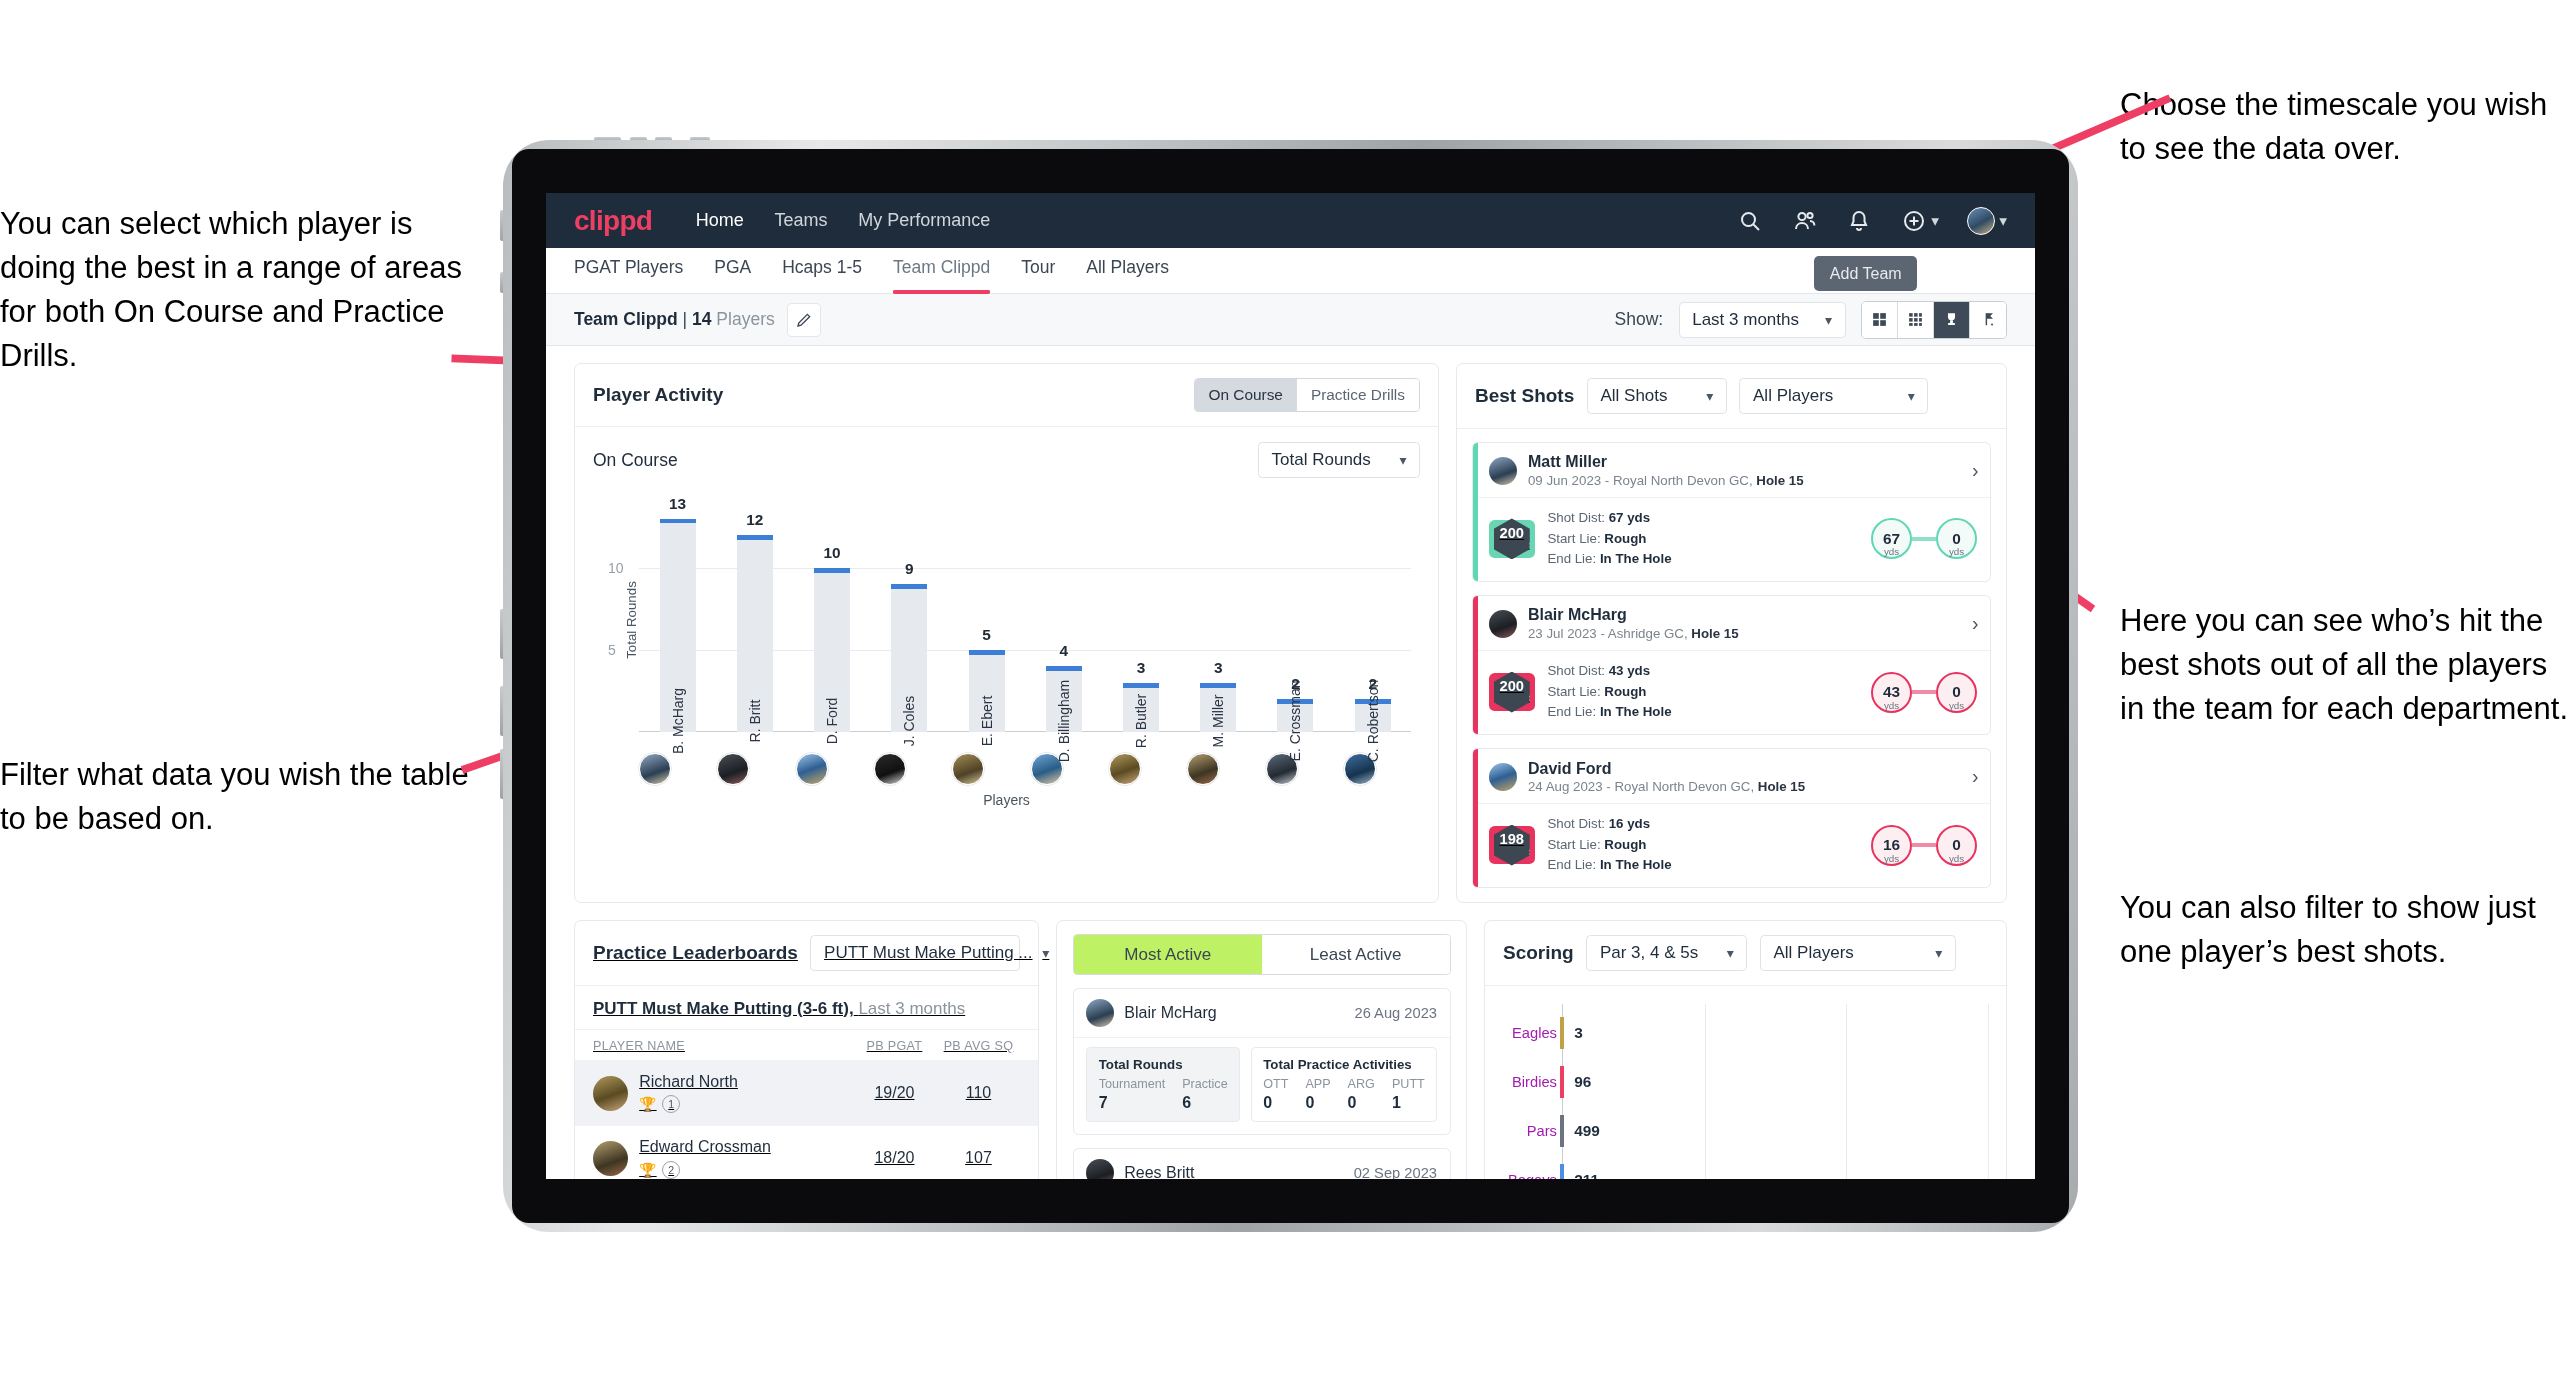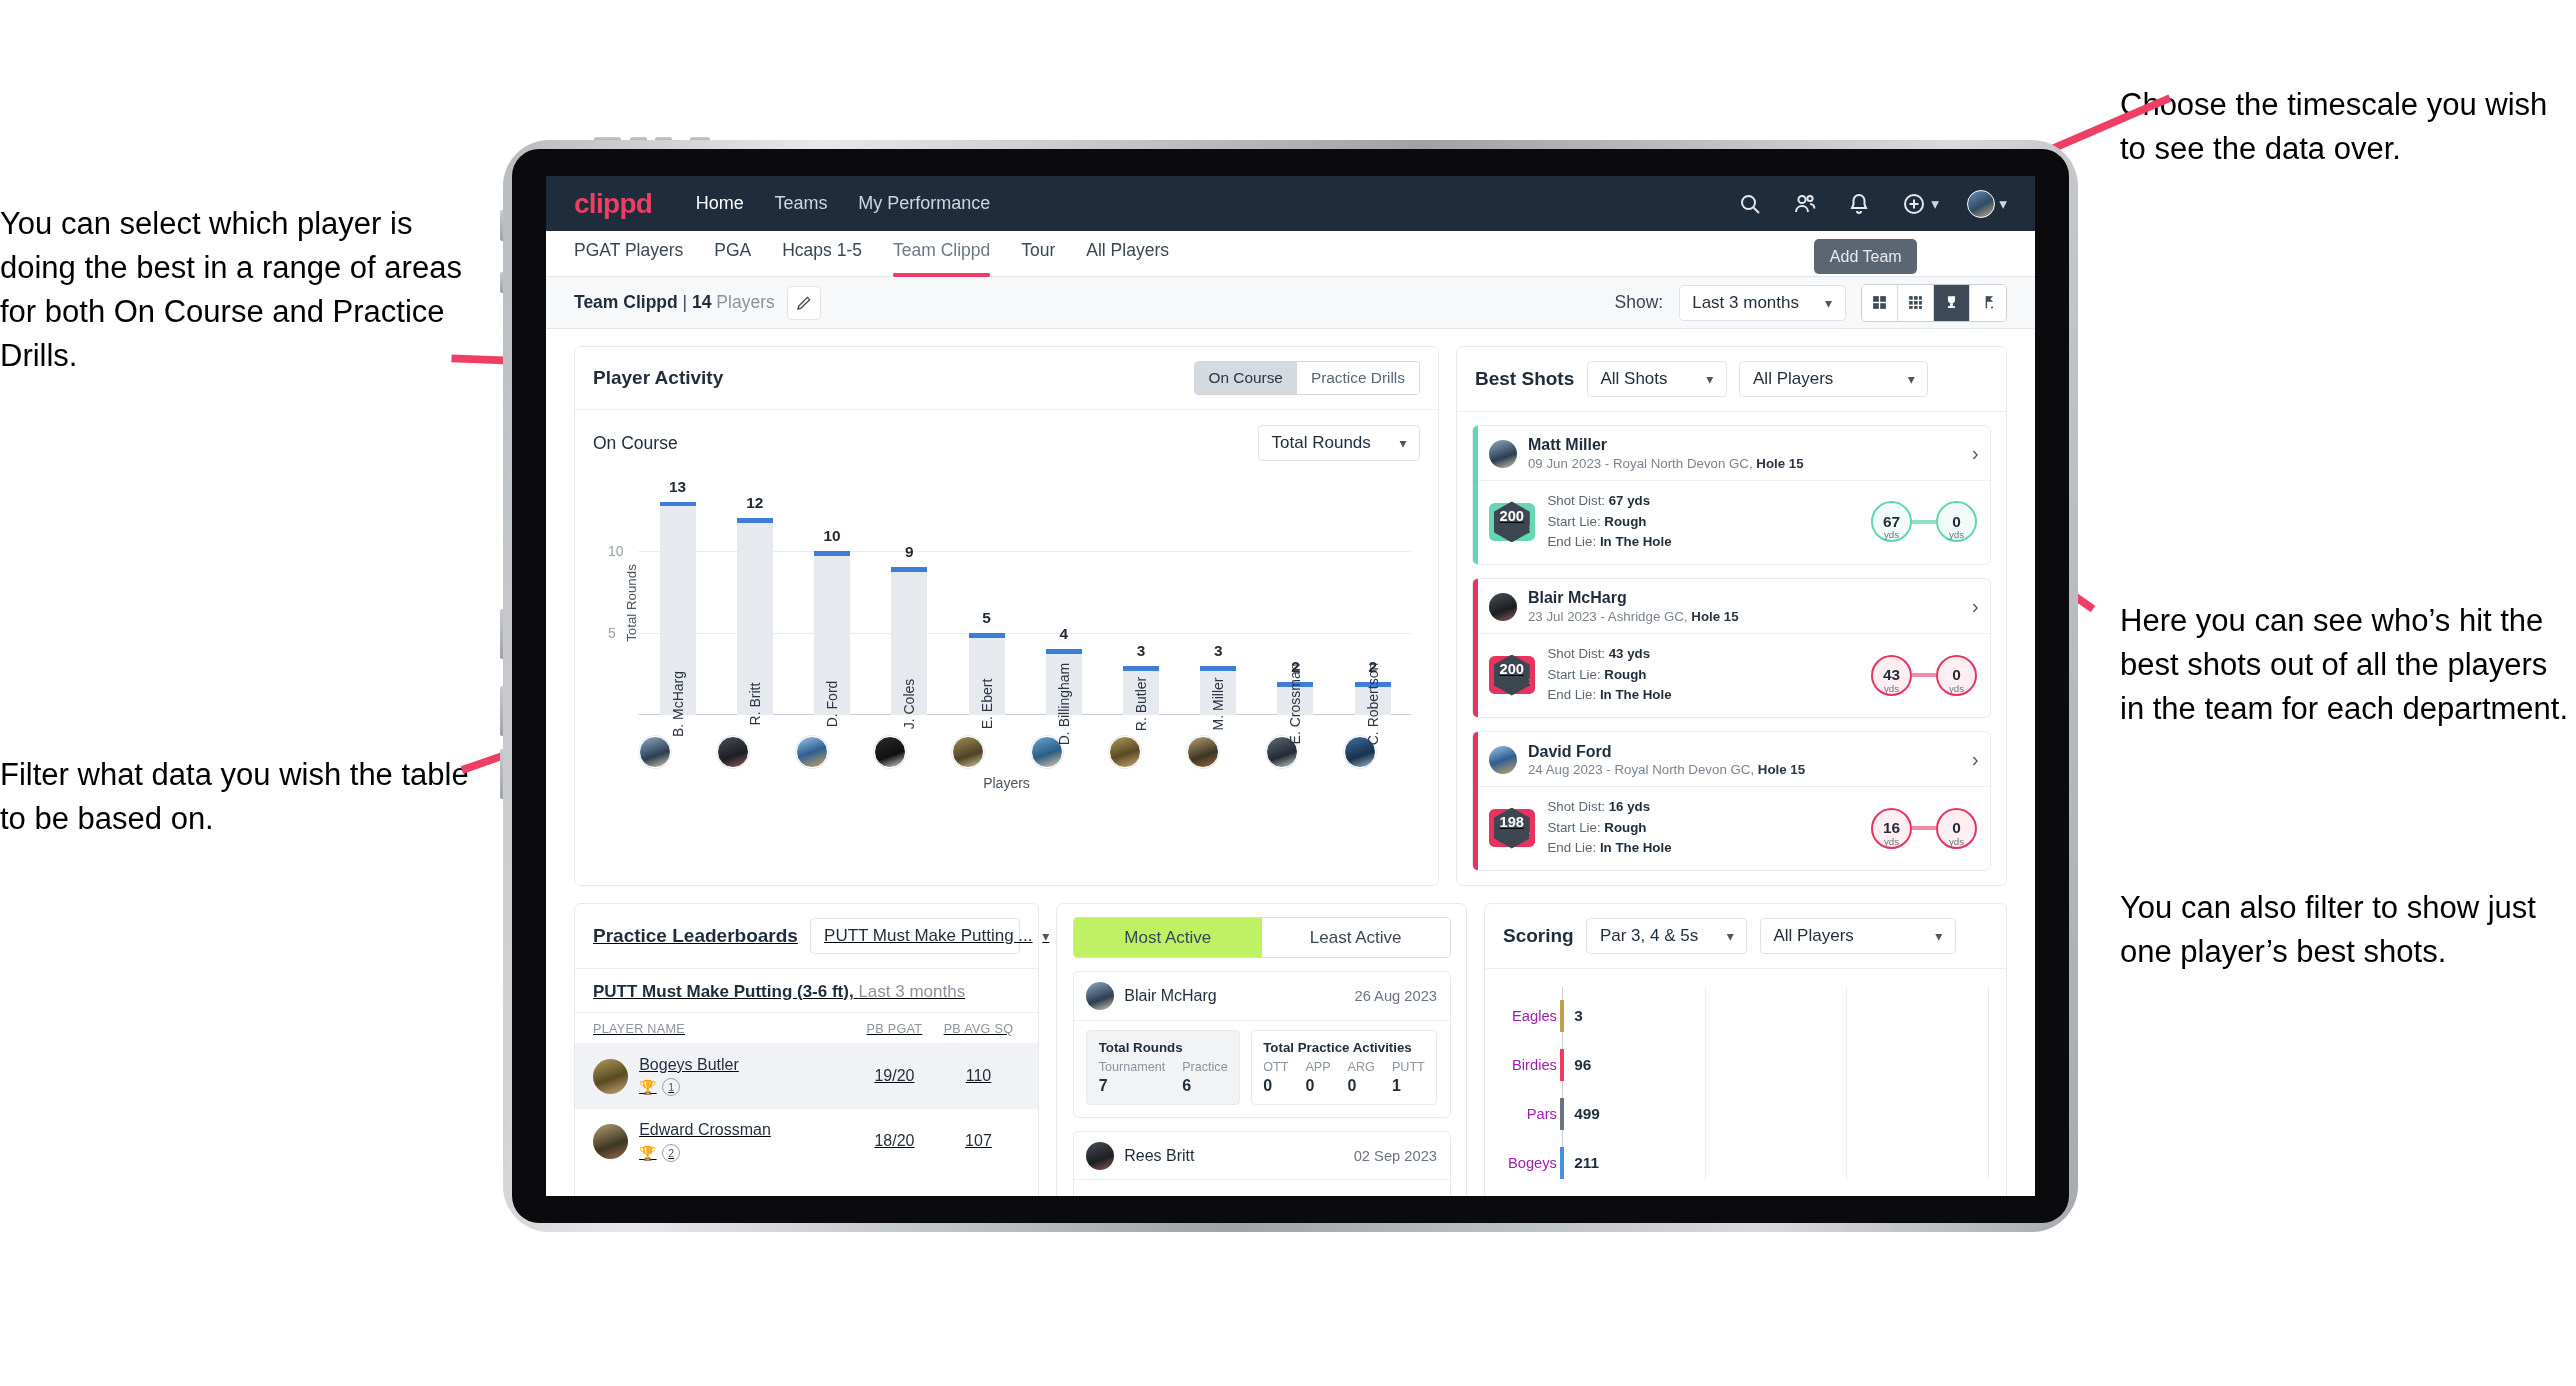--- a/index.html
+++ b/index.html
@@ -32,22 +32,22 @@
     position: absolute;
     left: 503px; top: 140px;
     width: 1575px; height: 1092px;
     border-radius: 46px;
     background: linear-gradient(100deg,#b9bcbe 0%, #e6e8e9 18%, #9fa3a6 52%, #d8dadb 82%, #a7abae 100%);
     padding: 9px;
   }
   #tablet-inner {
     width: 100%; height: 100%;
     background: #0b0b0d;
-    border-radius: 27px;
-    padding: 27px 34px;
+    border-radius: 17px;
+    padding: 44px 34px;
   }
   .tab-btn { position:absolute; background: linear-gradient(180deg,#c8cbcd,#9ea2a5); }
   .tb-top1 { left: 594px;  top: 137px; width: 26.6px; height: 5.6px; border-radius:2.1px;}
   .tb-top2 { left: 630px;  top: 137px; width: 17px; height: 5.6px; border-radius:2.1px;}
   .tb-top3 { left: 655px;  top: 137px; width: 17px; height: 5.6px; border-radius:2.1px;}
   .tb-top4 { left: 690px;  top: 137px; width: 19.6px; height: 5.6px; border-radius:2.1px;}
   .tb-l1   { left: 500px;  top: 210px; width: 5.6px; height: 31px; border-radius:2.1px;}
   .tb-l2   { left: 500px;  top: 272px; width: 5.6px; height: 21px; border-radius:2.1px;}
   .tb-l3   { left: 500px;  top: 609px; width: 5.6px; height: 50px; border-radius:2.1px;}
   .tb-l4   { left: 500px;  top: 686px; width: 5.6px; height: 50px; border-radius:2.1px;}
@@ -627,21 +627,21 @@
         </div>
         <div class="lb-head">
           <div class="c1">PLAYER NAME</div>
           <div class="c2">PB PGAT</div>
           <div class="c3">PB AVG SQ</div>
         </div>
         <div id="lb-rows">
                 <div class="lb-row hl">
                   <div class="lb-av" style="background:linear-gradient(160deg,#b09a5c,#5a4a22 55%,#caa87a)"></div>
                   <div class="lb-nm">
-                    <div class="nm">Bogeys Butler</div>
+                    <div class="nm">Richard North</div>
                     <div class="lb-badges">
                       <span class="trophy" style="color:#c0a14a">🏆</span>
                       <span class="rankcircle">1</span>
                     </div>
                   </div>
                   <div class="lb-v2">19/20</div>
                   <div class="lb-v3">110</div>
                 </div>
                 <div class="lb-row">
                   <div class="lb-av" style="background:linear-gradient(160deg,#b5a071,#3e3522 60%,#9a6b4d)"></div>

